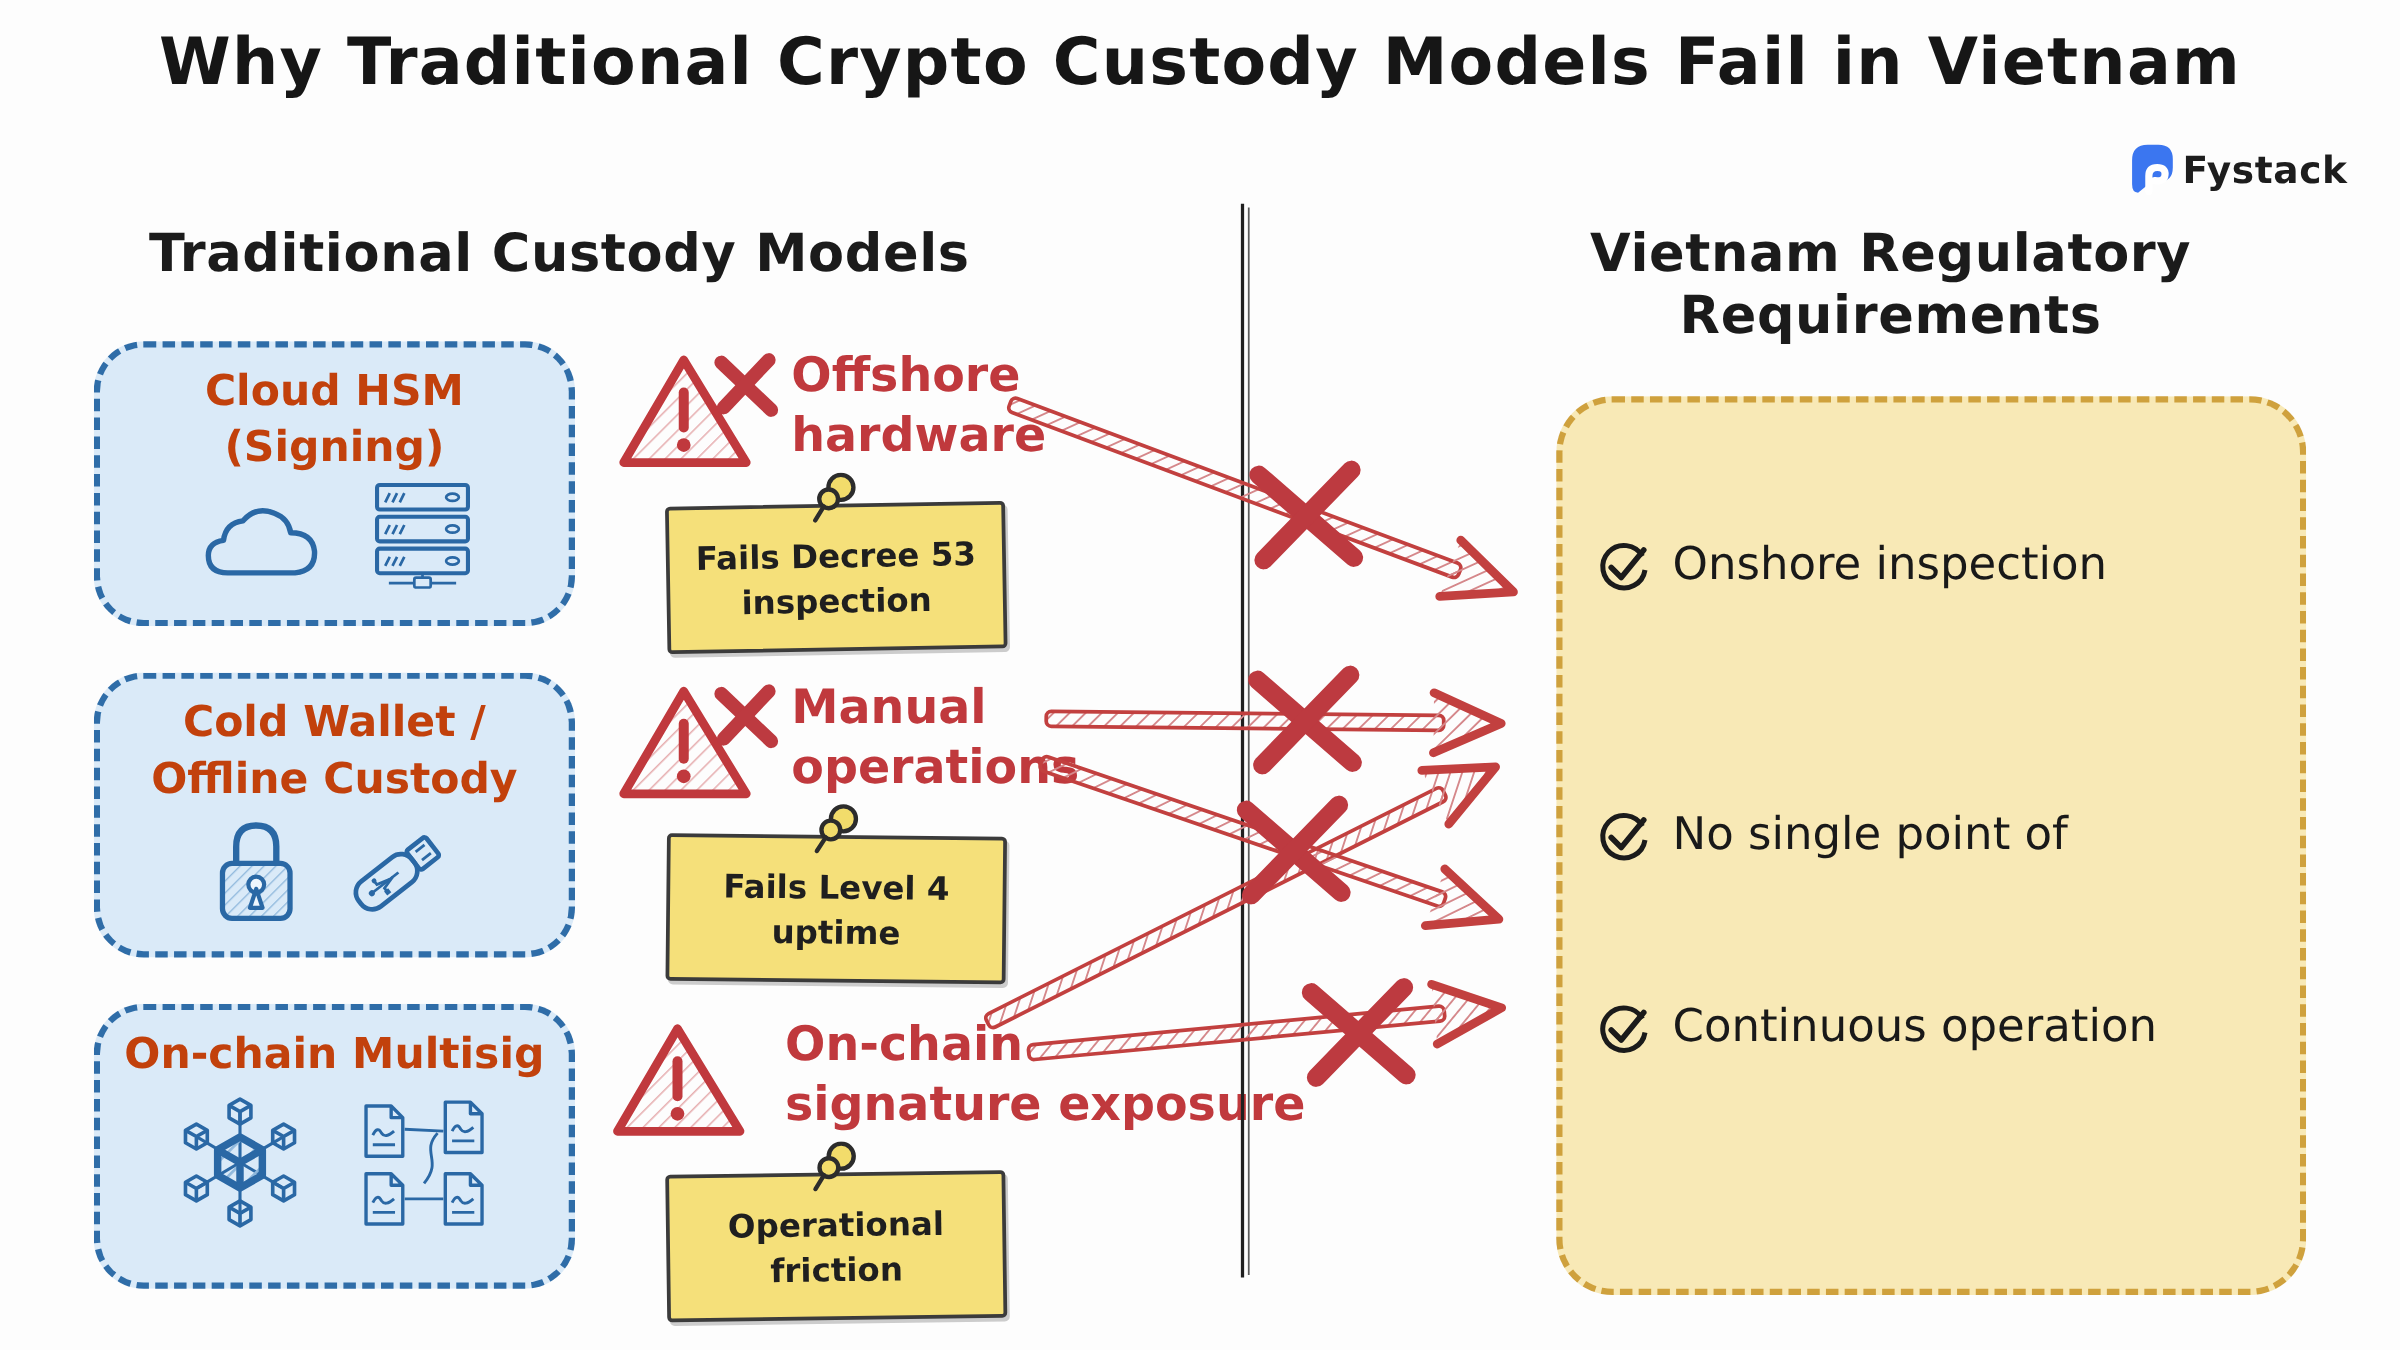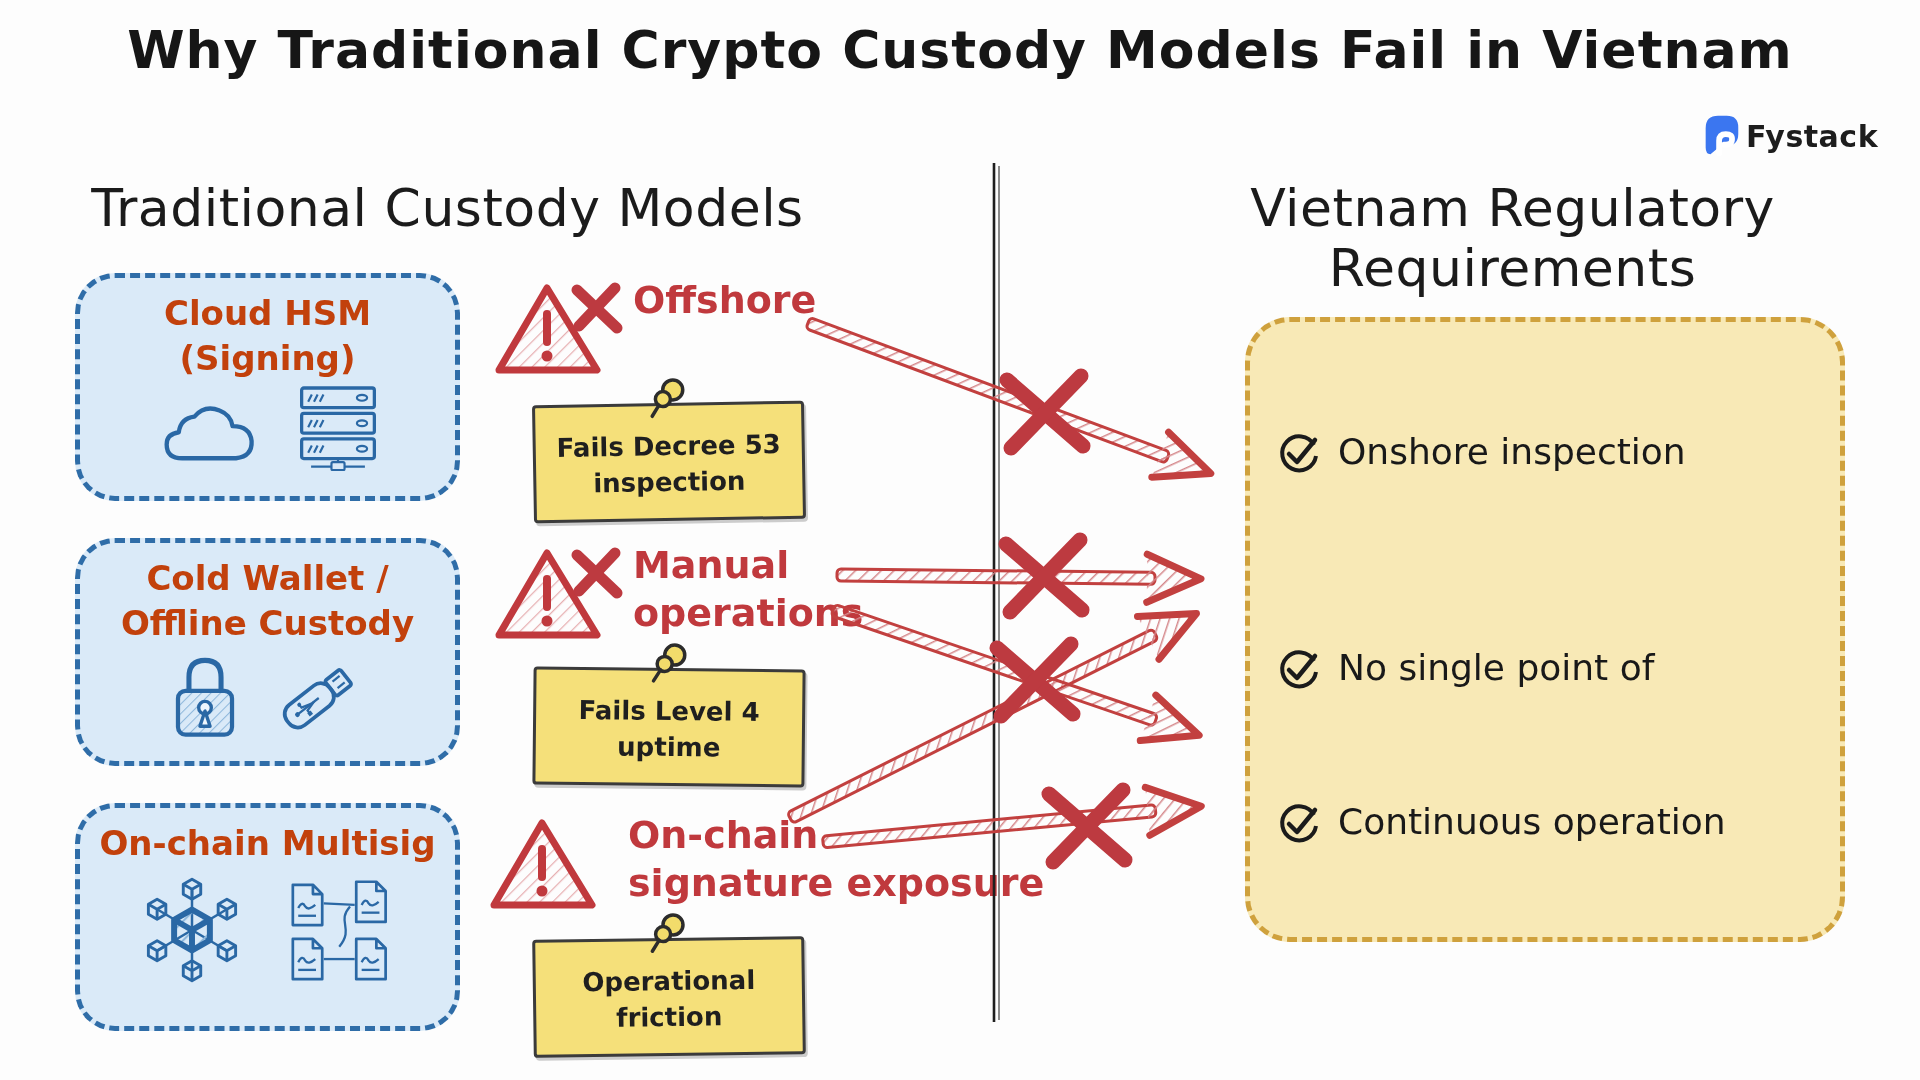--- a/index.html
+++ b/index.html
@@ -3,39 +3,39 @@
 <meta charset="utf-8">
 <style>
   html,body{margin:0;padding:0;}
   body{width:1920px;height:1080px;background:#fdfdfd;position:relative;overflow:hidden;
        font-family:"DejaVu Sans", sans-serif;color:#171717;}
   .abs{position:absolute;}
   .title{left:0;top:20px;width:1920px;text-align:center;font-size:52px;font-weight:600;
          letter-spacing:1px;color:#161616;}
   .brand{left:1698px;top:110px;display:flex;align-items:center;gap:2px;}
   .brand-name{font-size:30px;font-weight:bold;color:#1d1d1d;letter-spacing:.5px;}
-  .col-heading{font-size:52px;font-weight:400;color:#1b1b1b;text-align:center;letter-spacing:.5px;}
+  .col-heading{font-size:42px;font-weight:700;color:#1b1b1b;text-align:center;letter-spacing:.5px;}
   .heading-left{left:75px;top:178px;width:745px;}
   .heading-right{left:1105px;top:178px;width:815px;}
 
   .model-box{left:75px;width:385px;height:228px;background:#daeaf8;border:5px dashed #2f6da8;
              border-radius:40px;box-sizing:border-box;text-align:center;color:#c2410c;}
   .model-title{font-size:34px;font-weight:600;line-height:45px;margin-top:13px;white-space:nowrap;}
   .model-icons{display:flex;justify-content:center;align-items:flex-end;gap:36px;margin-top:4px;}
 
   .warn{display:flex;align-items:flex-start;}
   .warn-label{color:#c0393d;font-size:38px;font-weight:600;line-height:48px;margin-left:10px;
               margin-top:-2px;white-space:nowrap;}
   .note{left:533px;width:272px;height:118px;background:#f5e07a;border:3px solid #3b3b3b;
         border-radius:4px;box-sizing:border-box;text-align:center;color:#1f1f1f;
         font-size:26px;font-weight:600;line-height:36px;padding-top:22px;
         box-shadow:2px 3px 0 rgba(60,60,60,.25);}
   .pin{position:absolute;top:-28px;left:50%;transform:translateX(-50%);}
 
-  .req-box{left:1245px;top:317px;width:600px;height:625px;background:#f8e9b6;
+  .req-box{left:1245px;top:317px;width:600px;height:719px;background:#f8e9b6;
            border:5px dashed #cfa13d;border-radius:45px;box-sizing:border-box;}
   .req-row{position:absolute;left:26px;display:flex;gap:16px;align-items:flex-start;
            color:#191919;font-size:36px;font-weight:500;line-height:50px;white-space:nowrap;}
   .req-row svg{flex:0 0 auto;margin-top:3px;}
 
   svg.overlay{position:absolute;left:0;top:0;pointer-events:none;}
 </style>
 </head>
 <body>
 
@@ -205,20 +205,21 @@
       <line x1="54" y1="36" x2="54" y2="64" stroke="#c0393d" stroke-width="8" stroke-linecap="round"></line>
       <circle cx="54" cy="78" r="5.5" fill="#c0393d"></circle>
       <g stroke="#bd3a40" stroke-width="11" stroke-linecap="round">
         <line x1="84" y1="12" x2="124" y2="50"></line>
           <line x1="86" y1="48" x2="122" y2="10"></line>
       </g>
     </svg>
   </span>
   <div class="warn-label">
     <div>Offshore</div>
+    <div>hardware</div>
   </div>
 </div>
 <div class="abs note" style="top:403px;transform:rotate(-1deg)">
   <span class="pin">
     <svg width="44" height="46" viewBox="0 0 44 46">
       <circle cx="27" cy="12" r="10" fill="#f2dc6b" stroke="#2c2c2c" stroke-width="3.5"></circle>
       <circle cx="17" cy="21" r="7.5" fill="#f2dc6b" stroke="#2c2c2c" stroke-width="3.5"></circle>
       <path d="M13 27 L6 38" stroke="#2c2c2c" stroke-width="3.5" stroke-linecap="round"></path>
     </svg>
   </span>

